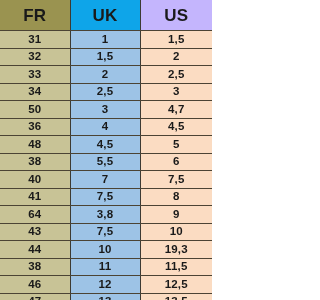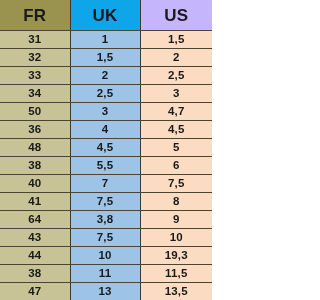--- a/index.html
+++ b/index.html
@@ -149,18 +149,23 @@
         <td class="td-fr">44</td>
         <td class="td-uk">10</td>
         <td class="td-us">19,3</td>
       </tr>
       <tr>
         <td class="td-fr">38</td>
         <td class="td-uk">11</td>
         <td class="td-us">11,5</td>
       </tr>
       <tr>
+        <td class="td-fr">46</td>
+        <td class="td-uk">12</td>
+        <td class="td-us">12,5</td>
+      </tr>
+      <tr>
         <td class="td-fr">47</td>
         <td class="td-uk">13</td>
         <td class="td-us">13,5</td>
       </tr>
     </tbody>
 </table>
 
 </body></html>

